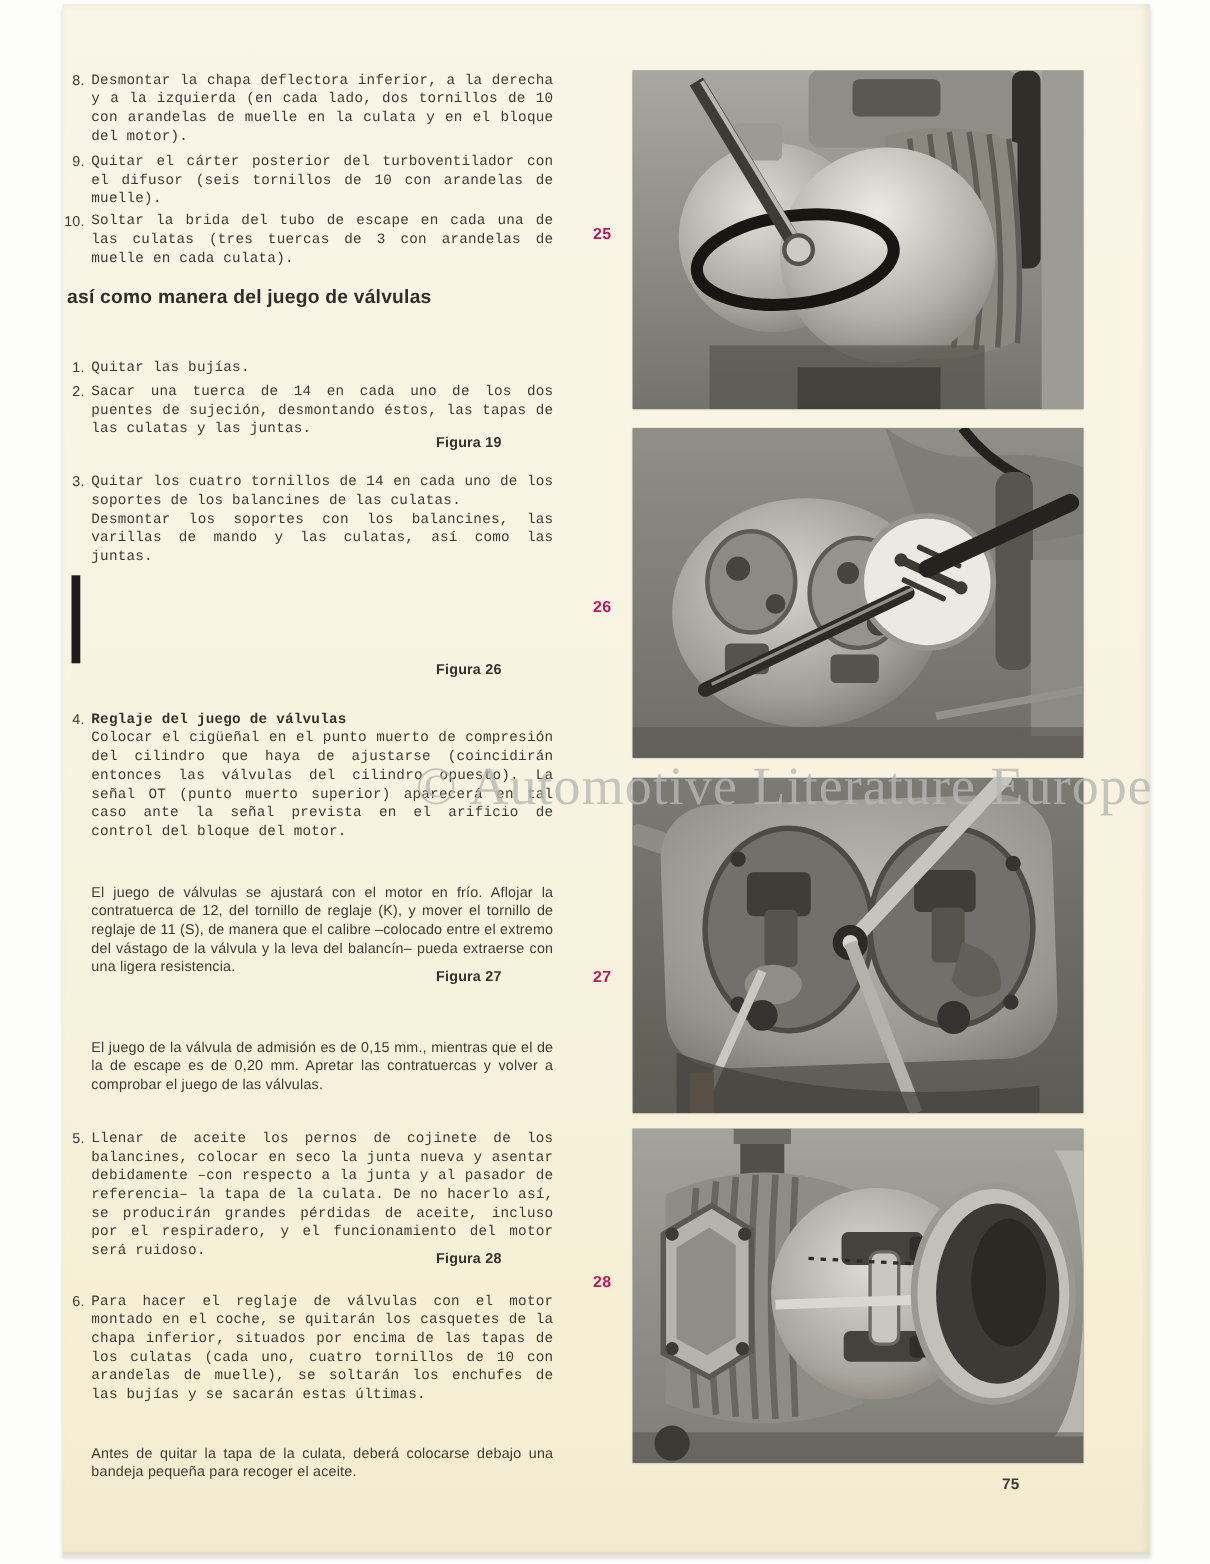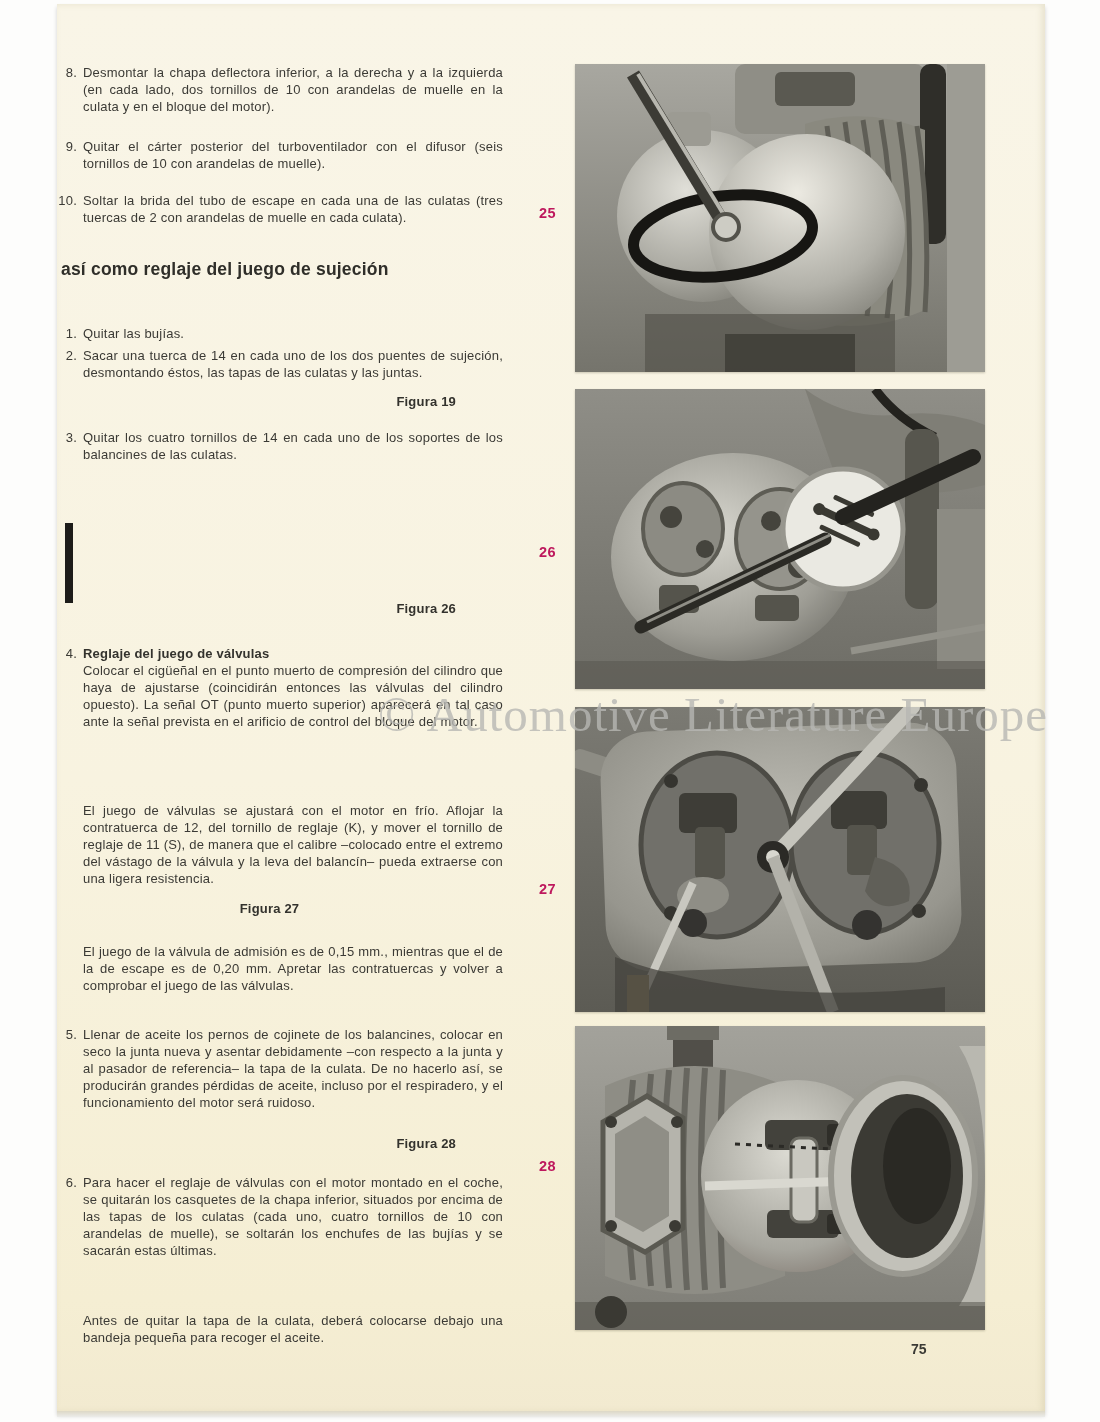--- a/index.html
+++ b/index.html
@@ -5,21 +5,21 @@
   html,body{margin:0;padding:0;background:#ffffff;}
   .canvas{position:relative;width:1100px;height:1422px;background:#fdfdfc;overflow:hidden;
           font-family:"Liberation Sans",sans-serif;}
   .paper{position:absolute;left:57px;top:4px;width:988px;height:1409px;
          background:linear-gradient(180deg,#f9f5e7 0%,#f8f3e0 55%,#f5eed3 92%,#f2ead0 100%);
          box-shadow:inset -3px 0 6px rgba(180,170,130,.25), 0 3px 4px rgba(0,0,0,.18);}
   
   .step{position:absolute;left:51px;width:452px;display:flex;color:#3b3a35;}
   .num{flex:none;width:26px;text-align:right;margin-right:6px;font-size:13px;line-height:17px;
        color:#3b3a35;letter-spacing:.2px;}
-  .stext{flex:1;font-size:13px;line-height:17px;text-align:justify;letter-spacing:.2px;}
+  .stext{flex:1;font-size:13px;line-height:17px;text-align:justify;letter-spacing:.2px;font-family:Liberation Mono, monospace;}
   .para{position:absolute;left:83px;width:420px;font-size:13px;line-height:17px;
         text-align:justify;color:#3b3a35;letter-spacing:.2px;}
   .figref{position:absolute;left:83px;width:373px;text-align:right;font-size:13px;
           font-weight:bold;color:#33322d;letter-spacing:.2px;}
   .heading{position:absolute;left:61px;width:470px;font-size:17.5px;line-height:23px;
            font-weight:bold;color:#2f2e29;letter-spacing:.2px;}
   .boldline{font-weight:bold;color:#33322d;}
   .att-bar{position:absolute;left:65px;width:8px;height:80px;background:#1d1c19;}
   .att-text{position:absolute;left:80px;width:423px;font-size:13px;line-height:17px;
             text-align:justify;color:#3b3a35;letter-spacing:.2px;}
@@ -47,58 +47,59 @@
     <div class="stext">Desmontar la chapa deflectora inferior, a la derecha y a la izquierda (en cada lado, dos tornillos de 10 con arandelas de muelle en la culata y en el bloque del motor).</div>
   </div>
 
   <div class="step" style="top:138px;">
     <div class="num">9.</div>
     <div class="stext">Quitar el cárter posterior del turboventilador con el difusor (seis tornillos de 10 con arandelas de muelle).</div>
   </div>
 
   <div class="step" style="top:192px;">
     <div class="num">10.</div>
-    <div class="stext">Soltar la brida del tubo de escape en cada una de las culatas (tres tuercas de 2 con arandelas de muelle en cada culata).</div>
+    <div class="stext">Soltar la brida del tubo de escape en cada una de las culatas (tres tuercas de 3 con arandelas de muelle en cada culata).</div>
   </div>
 
   <div class="heading" style="top:258px;">
-    <div>así como reglaje del juego de sujeción</div>
+    <div>así como manera del juego de válvulas</div>
   </div>
 
   <div class="step" style="top:325px;">
     <div class="num">1.</div>
     <div class="stext">Quitar las bujías.</div>
   </div>
 
   <div class="step" style="top:347px;">
     <div class="num">2.</div>
     <div class="stext">Sacar una tuerca de 14 en cada uno de los dos puentes de sujeción, desmontando éstos, las tapas de las culatas y las juntas.</div>
   </div>
   <div class="figref" style="top:394px;">Figura 19</div>
 
   <div class="step" style="top:429px;">
     <div class="num">3.</div>
     <div class="stext">
       <div>Quitar los cuatro tornillos de 14 en cada uno de los soportes de los balancines de las culatas.</div>
+      <div>Desmontar los soportes con los balancines, las varillas de mando y las culatas, así como las juntas.</div>
     </div>
   </div>
 
   <div class="att-bar" style="top:523px;"></div>
   <div class="figref" style="top:601px;">Figura 26</div>
 
   <div class="step" style="top:645px;">
     <div class="num">4.</div>
     <div class="stext">
       <div class="boldline">Reglaje del juego de válvulas</div>
       <div>Colocar el cigüeñal en el punto muerto de compresión del cilindro que haya de ajustarse (coincidirán entonces las válvulas del cilindro opuesto). La señal OT (punto muerto superior) aparecerá en tal caso ante la señal prevista en el arificio de control del bloque del motor.</div>
     </div>
   </div>
 
   <div class="para" style="top:802px;">El juego de válvulas se ajustará con el motor en frío. Aflojar la contratuerca de 12, del tornillo de reglaje (K), y mover el tornillo de reglaje de 11 (S), de manera que el calibre –colocado entre el extremo del vástago de la válvula y la leva del balancín– pueda extraerse con una ligera resistencia.</div>
-  <div class="figref" style="top:901px;text-align:center;">Figura 27</div>
+  <div class="figref" style="top:880px;">Figura 27</div>
 
   <div class="para" style="top:943px;">El juego de la válvula de admisión es de 0,15 mm., mientras que el de la de escape es de 0,20 mm. Apretar las contratuercas y volver a comprobar el juego de las válvulas.</div>
 
   <div class="step" style="top:1026px;">
     <div class="num">5.</div>
     <div class="stext">Llenar de aceite los pernos de cojinete de los balancines, colocar en seco la junta nueva y asentar debidamente –con respecto a la junta y al pasador de referencia– la tapa de la culata. De no hacerlo así, se producirán grandes pérdidas de aceite, incluso por el respiradero, y el funcionamiento del motor será ruidoso.</div>
   </div>
   <div class="figref" style="top:1136px;">Figura 28</div>
 
   <div class="step" style="top:1174px;">

